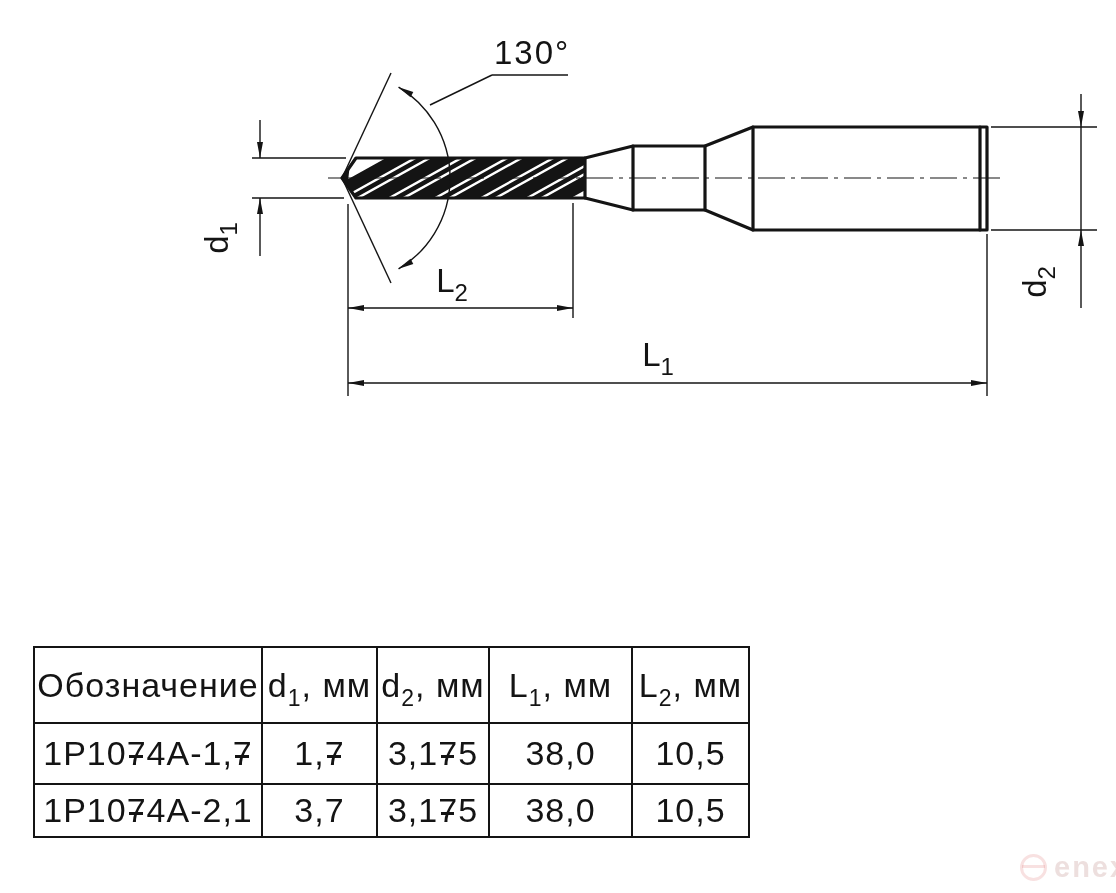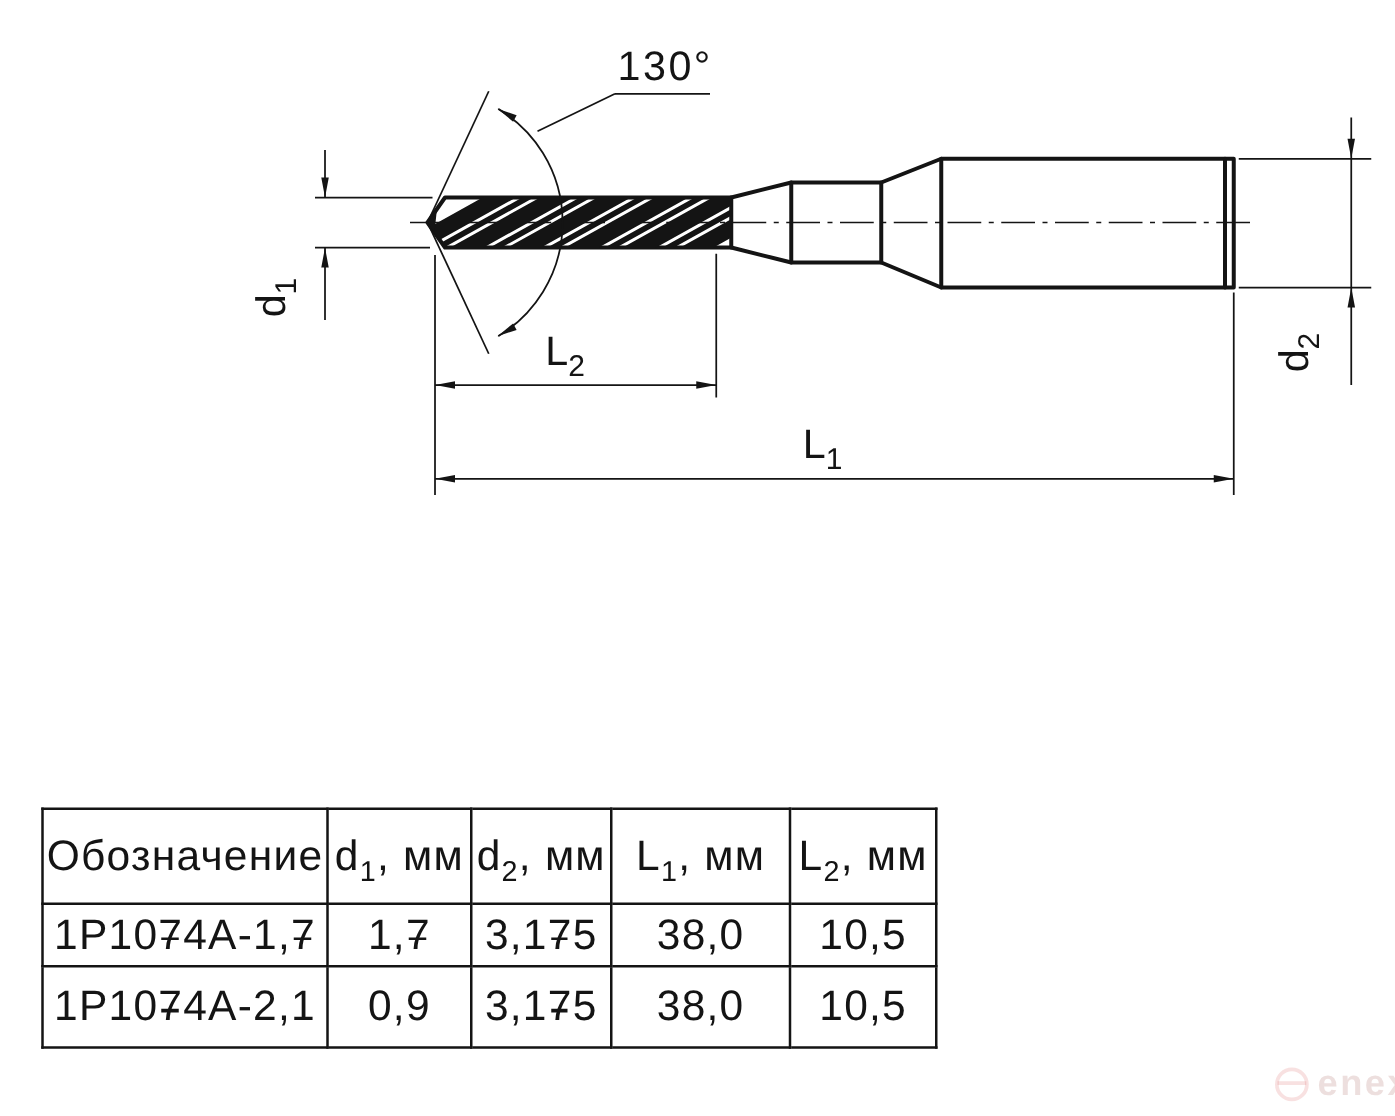--- a/index.html
+++ b/index.html
@@ -8,21 +8,21 @@
   
   #drawing{position:absolute;left:0;top:0;}
   .dim-text{font-family:"Liberation Sans", sans-serif;font-size:33px;fill:#141414;}
   .dim-sub{font-size:24px;}
   
   #spec-table{position:absolute;left:7px;top:646px;border-collapse:collapse;table-layout:fixed;margin-left:26px;}
   #spec-table td,#spec-table th{border:2.5px solid #141414;text-align:center;vertical-align:middle;
       font-weight:normal;font-size:34px;letter-spacing:1px;padding:0;white-space:nowrap;color:#141414;}
   #spec-table sub{font-size:23px;vertical-align:-9px;line-height:0;}
   .c0{width:226px;} .c1{width:113px;} .c2{width:110px;} .c3{width:141px;border-radius:20px;} .c4{width:115px;}
-  .hrow{height:76px;} .r1{height:50px;border-radius:28px;} .r2{height:65px;padding-left:38px;}
+  .hrow{height:76px;} .r1{height:61px;border-radius:28px;} .r2{height:53px;padding-left:38px;}
   
   .x7{position:relative;display:inline-block;}
   .x7::after{content:"";position:absolute;left:12%;top:54%;width:68%;height:2.5px;background:#141414;}
   
   #watermark{position:absolute;left:1020px;top:851px;display:flex;align-items:center;}
   #wm-logo{width:21px;height:21px;border:3px solid rgba(224,120,120,0.22);border-radius:50%;
            position:relative;margin-right:7px;}
   #wm-logo::after{content:"";position:absolute;left:-1px;right:-1px;top:8px;height:3px;
            background:rgba(224,120,120,0.22);}
   #wm-text{font-size:29px;font-weight:bold;letter-spacing:2px;color:rgba(195,150,145,0.30);}
@@ -128,21 +128,21 @@
   </tr>
   <tr class="r1">
     <td>1Р10<span class="x7">7</span>4А-1,<span class="x7">7</span></td>
     <td>1,<span class="x7">7</span></td>
     <td>3,1<span class="x7">7</span>5</td>
     <td>38,0</td>
     <td>10,5</td>
   </tr>
   <tr class="r2">
     <td>1Р10<span class="x7">7</span>4А-2,1</td>
-    <td>0,9</td>
+    <td>3,7</td>
     <td>3,1<span class="x7">7</span>5</td>
     <td>38,0</td>
     <td>10,5</td>
   </tr>
 </tbody>
   </table>
 
 <div id="watermark">
   <span id="wm-logo"></span>
   <span id="wm-text">enex</span>

